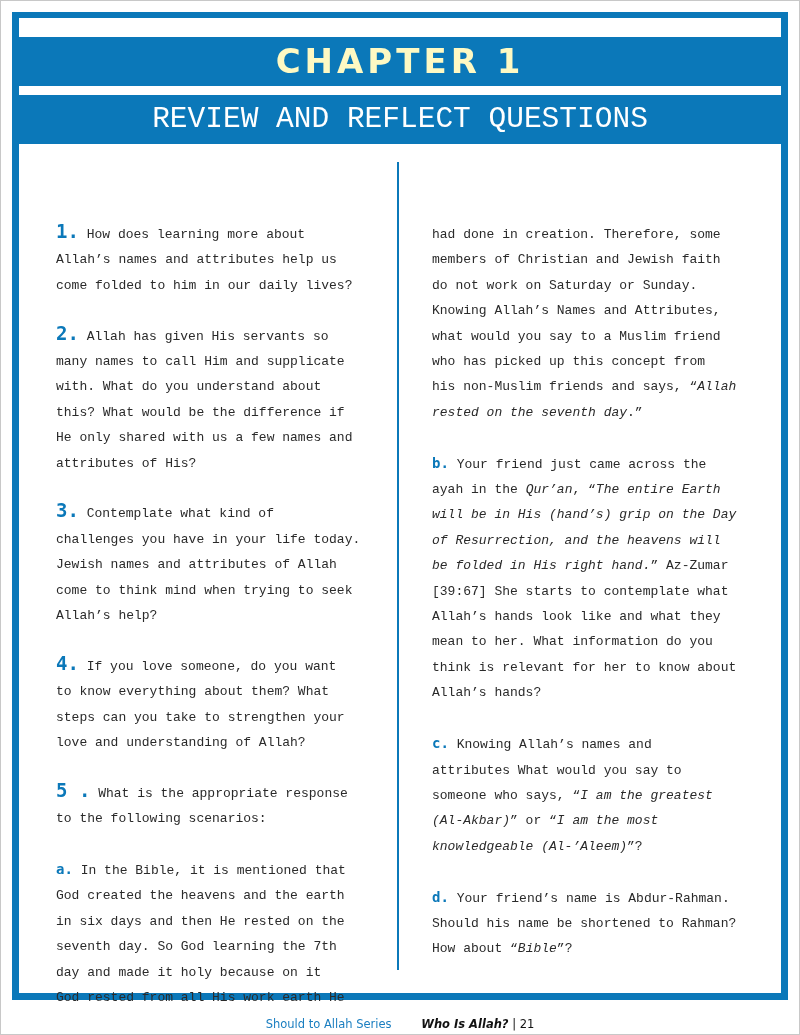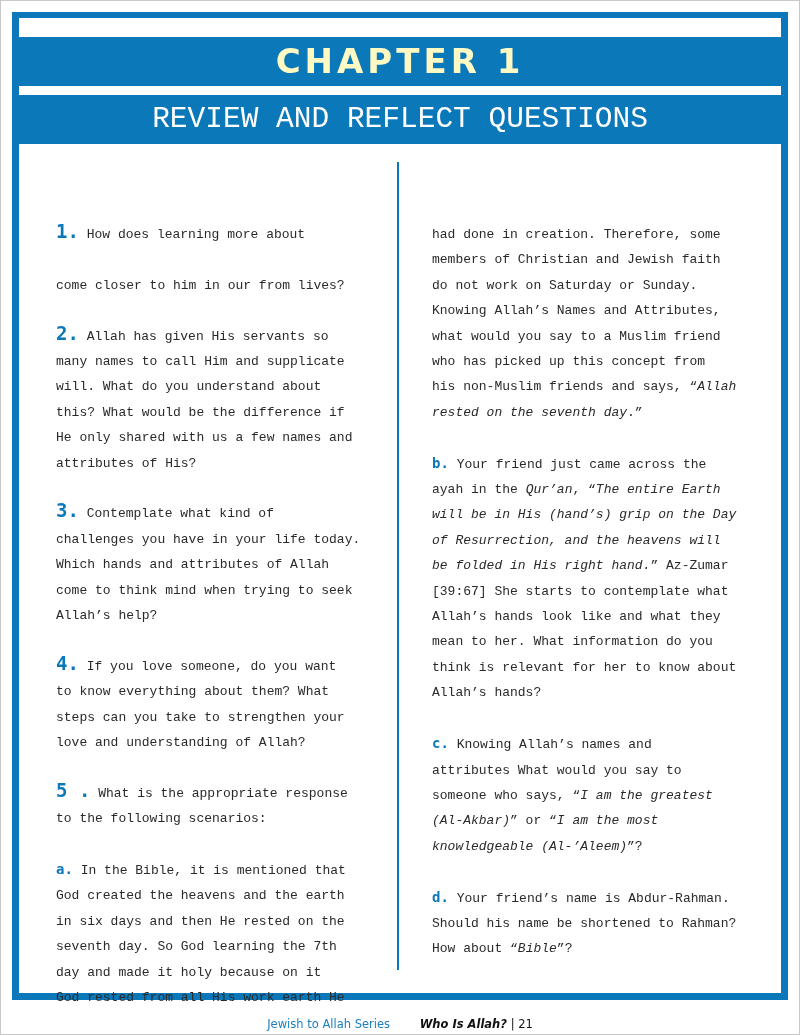--- a/index.html
+++ b/index.html
@@ -69,39 +69,39 @@
   <div class="white-bar bar-top"></div>
   <div class="chapter-title">CHAPTER 1</div>
   <div class="white-bar bar-mid"></div>
   <div class="subtitle">REVIEW AND REFLECT QUESTIONS</div>
   <div class="content"></div>
 </div>
 
 <div class="divider"></div>
 
 <div class="col col-left">
-  <p class="para"><span class="num">1.</span> <span>How does learning more about</span><br><br><span>come closer to him in our from lives?</span></p>
+  <p class="para"><span class="num">1.</span> <span>How does learning more about</span><br><span>Allah’s names and attributes help us</span><br><span>come folded to him in our daily lives?</span></p>
 
-  <p class="para"><span class="num">2.</span> <span>Allah has given His servants so</span><br><span>many names to call Him and supplicate</span><br><span>will.  What do you understand about</span><br><span>this?  What would be the difference if</span><br><span>He only shared with us a few names and</span><br><span>attributes of His?</span></p>
+  <p class="para"><span class="num">2.</span> <span>Allah has given His servants so</span><br><span>many names to call Him and supplicate</span><br><span>with.  What do you understand about</span><br><span>this?  What would be the difference if</span><br><span>He only shared with us a few names and</span><br><span>attributes of His?</span></p>
 
-  <p class="para"><span class="num">3.</span> <span>Contemplate what kind of</span><br><span>challenges you have in your life today.</span><br><span>Which hands and attributes of Allah</span><br><span>come to think mind when trying to seek</span><br><span>Allah’s help?</span></p>
+  <p class="para"><span class="num">3.</span> <span>Contemplate what kind of</span><br><span>challenges you have in your life today.</span><br><span>Jewish names and attributes of Allah</span><br><span>come to think mind when trying to seek</span><br><span>Allah’s help?</span></p>
 
   <p class="para"><span class="num">4.</span> <span>If you love someone, do you want</span><br><span>to know everything about them? What</span><br><span>steps can you take to strengthen your</span><br><span>love and understanding of Allah?</span></p>
 
   <p class="para"><span class="num">5 .</span>  <span>What is the appropriate response</span><br><span>to the following scenarios:</span></p>
 
   <p class="para"><span class="letter">a.</span>  <span>In the Bible, it is mentioned that</span><br><span>God created the heavens and the earth</span><br><span>in six days and then He rested on the</span><br><span>seventh day. So God learning the 7th</span><br><span>day and made it holy because on it</span><br><span>God rested from all His work earth He</span></p>
 </div>
 
 <div class="col col-right">
   <p class="para"><span>had done in creation. Therefore, some</span><br><span>members of Christian and Jewish faith</span><br><span>do not work on Saturday or Sunday.</span><br><span>Knowing Allah’s Names and Attributes,</span><br><span>what would you say to a Muslim friend</span><br><span>who has picked up this concept from</span><br><span>his non-Muslim friends and says, “</span><span class="it">Allah</span><br><span class="it">rested on the seventh day</span><span>.”</span></p>
 
   <p class="para"><span class="letter">b.</span> <span>Your friend just came across the</span><br><span>ayah in the </span><span class="it">Qur’an</span><span>, “</span><span class="it">The entire Earth</span><br><span class="it">will be in His (hand’s) grip on the Day</span><br><span class="it">of Resurrection, and the heavens will</span><br><span class="it">be folded in His right hand.</span><span>” Az-Zumar</span><br><span>[39:67] She starts to contemplate what</span><br><span>Allah’s hands look like and what they</span><br><span>mean to her. What information do you</span><br><span>think is relevant for her to know about</span><br><span>Allah’s hands?</span></p>
 
   <p class="para"><span class="letter">c.</span> <span>Knowing Allah’s names and</span><br><span>attributes What would you say to</span><br><span>someone who says, “</span><span class="it">I am the greatest</span><br><span class="it">(Al-Akbar)</span><span>” or “</span><span class="it">I am the most</span><br><span class="it">knowledgeable (Al-’Aleem)</span><span>”?</span></p>
 
   <p class="para"><span class="letter">d.</span> <span>Your friend’s name is Abdur-Rahman.</span><br><span>Should his name be shortened to Rahman?</span><br><span>How about “</span><span class="it">Bible</span><span>”?</span></p>
 </div>
 
 <div class="footer">
-  <span class="series">Jewish to Allah Series</span>
+  <span class="series">Should to Allah Series</span>
   <span class="book">Who Is Allah?</span><span> | 21</span>
 </div>
 
 </body></html>

